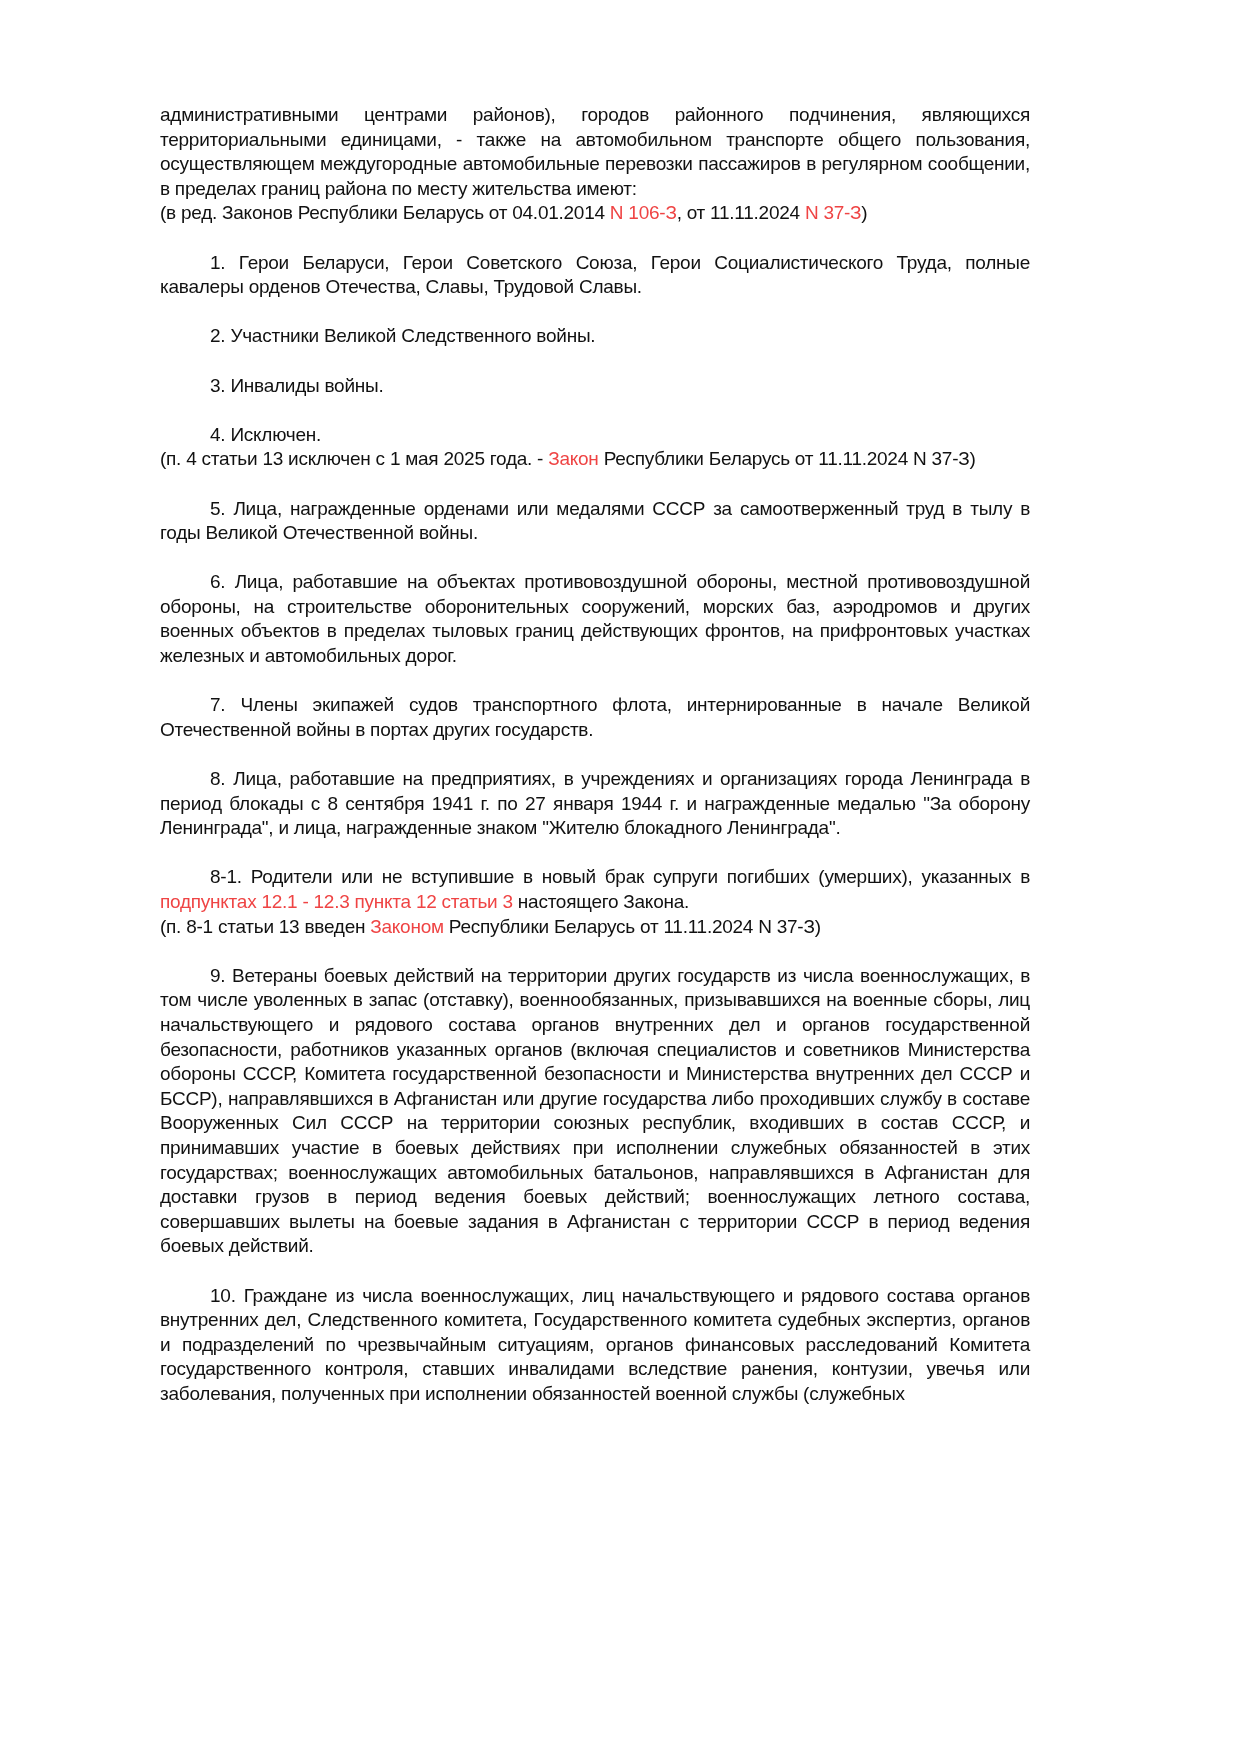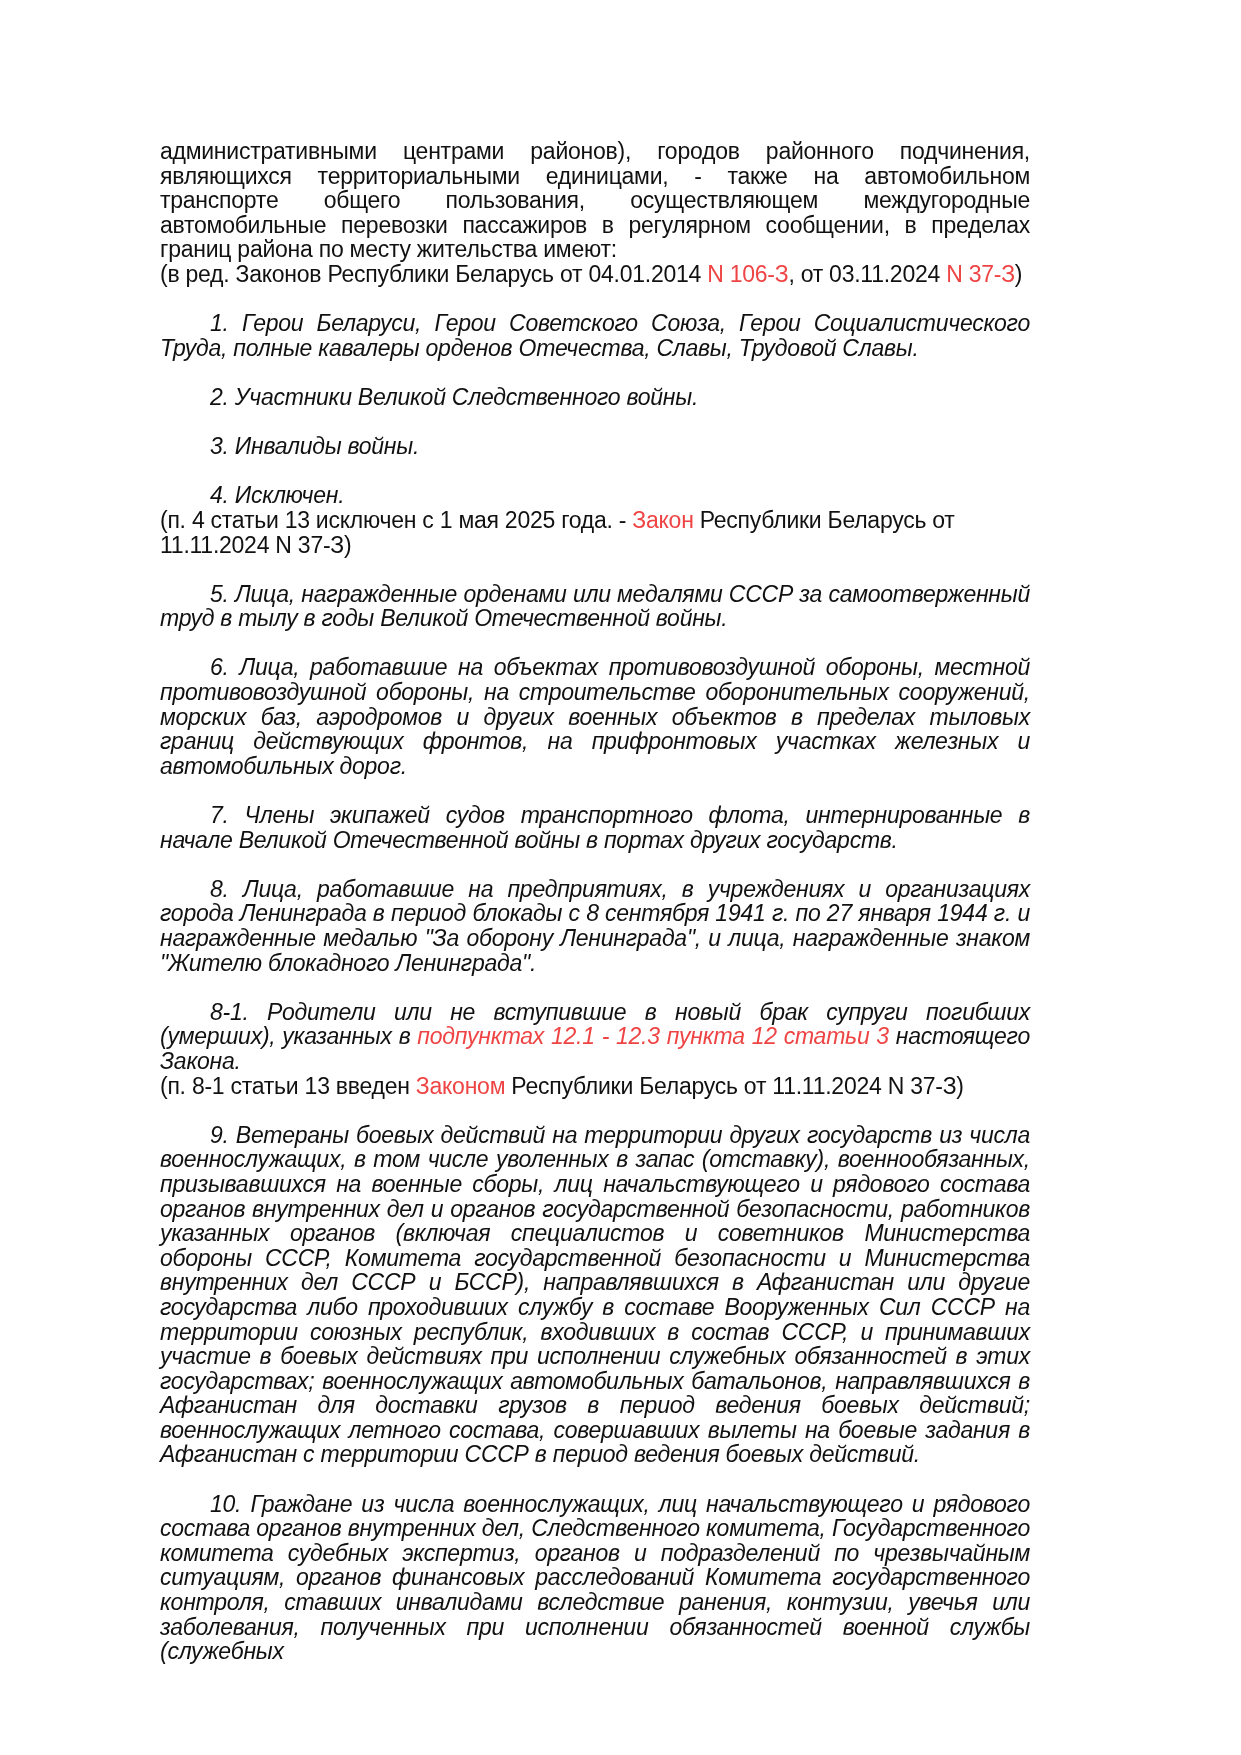--- a/index.html
+++ b/index.html
@@ -3,39 +3,38 @@
 <meta charset="utf-8">
 <style>
   html, body { margin: 0; padding: 0; background: #ffffff; }
   body { width: 1241px; height: 1755px; position: relative; overflow: hidden; }
   .page {
     position: absolute;
     left: 160px;
     top: 103px;
     width: 870px;
     font-family: "Liberation Sans", sans-serif;
-    font-size: 23px;
+    font-size: 19px;
     line-height: 24.6px;
     color: #111111;
     letter-spacing: -0.25px;
-    margin-top: 36px;
   }
   .p { margin: 0; text-align: justify; }
-  .p.indent { text-indent: 50px; font-style: italic; }
+  .p.indent { text-indent: 50px; }
   .gap { height: 24.6px; }
   .note { margin: 0; text-align: left; }
   a.link { color: #ef4444; text-decoration: none; }
 </style>
 </head>
 <body>
 
 <div class="page">
 
   <p class="p">административными центрами районов), городов районного подчинения, являющихся территориальными единицами, - также на автомобильном транспорте общего пользования, осуществляющем междугородные автомобильные перевозки пассажиров в регулярном сообщении, в пределах границ района по месту жительства имеют:</p>
-  <p class="note"><span>(в ред. Законов Республики Беларусь от 04.01.2014 </span><a class="link">N 106-З</a><span>, от 03.11.2024 </span><a class="link">N 37-З</a><span>)</span></p>
+  <p class="note"><span>(в ред. Законов Республики Беларусь от 04.01.2014 </span><a class="link">N 106-З</a><span>, от 11.11.2024 </span><a class="link">N 37-З</a><span>)</span></p>
 
   <div class="gap"></div>
 
   <p class="p indent"><span>1.</span> <span>Герои Беларуси, Герои Советского Союза, Герои Социалистического Труда, полные кавалеры орденов Отечества, Славы, Трудовой Славы.</span></p>
 
   <div class="gap"></div>
 
   <p class="p indent"><span>2.</span> <span>Участники Великой Следственного войны.</span></p>
 
   <div class="gap"></div>

